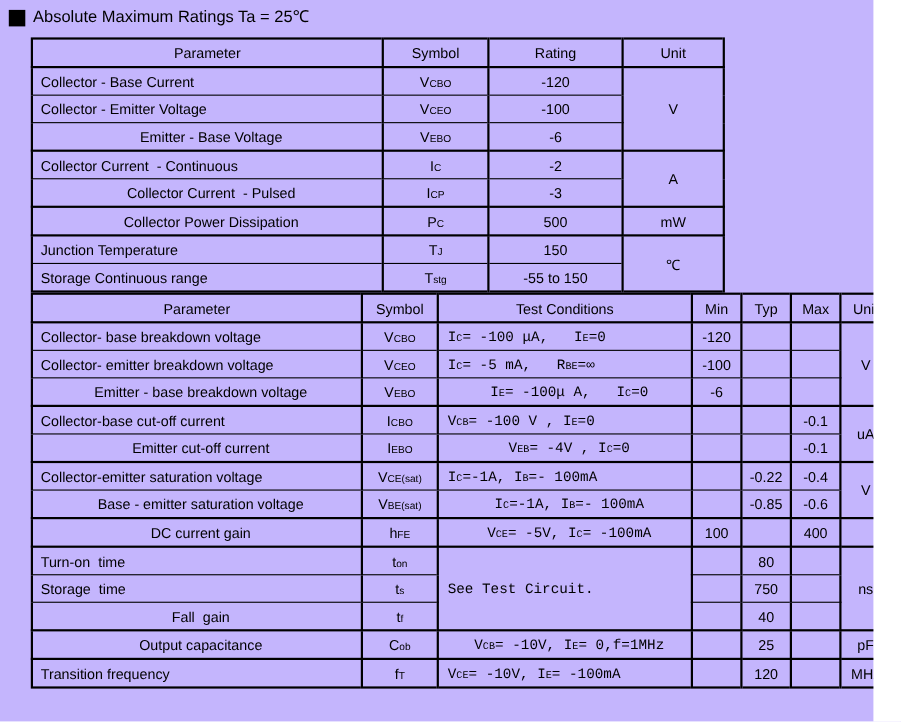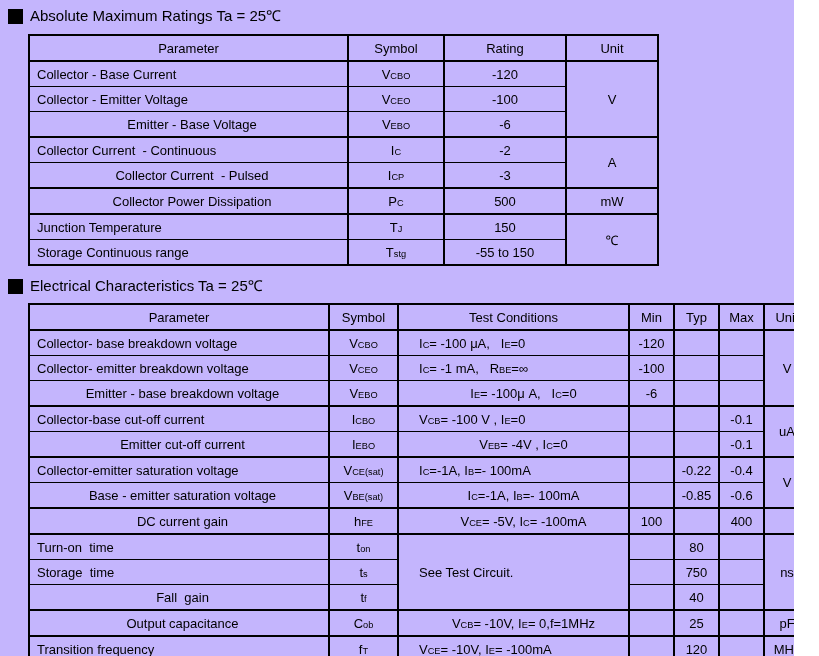--- a/index.html
+++ b/index.html
@@ -19,21 +19,21 @@
     border:2px solid #000; margin-left:28px;
   }
   .dstable th, .dstable td {
     border:1px solid #000; border-left-width:2px; border-right-width:2px;
     height:24px; padding:0; font-size:13px; font-weight:normal;
     text-align:center; vertical-align:middle; overflow:hidden;
   }
   tr.tk > th, tr.tk > td { border-bottom-width:2px;text-align:center; }
   td.bk { border-bottom-width:2px; }
   td.param { text-align:left; padding-left:7px; white-space:pre; }
-  td.cond  { text-align:left; padding-left:20px; white-space:pre; }
+  td.cond  { text-align:left; padding-left:8px; white-space:pre;font-family:Liberation Mono, monospace; }
   .sb { font-size:71%; }
 </style>
 </head>
 <body>
 
 <div class="page">
 
   <div class="section-title">
     <span class="bullet"></span>
     <span>Absolute Maximum Ratings Ta = 25℃</span>
@@ -95,24 +95,20 @@
         <td rowspan="2">℃</td>
       </tr>
       <tr>
         <td class="param">Storage Continuous range</td>
         <td><span>T</span><span class="sb">stg</span></td>
         <td>-55 to 150</td>
       </tr>
     </tbody>
   </table>
 
-  <div class="section-title second">
-    <span class="bullet"></span>
-    <span>Electrical Characteristics Ta = 25℃</span>
-  </div>
 
   <table class="dstable" style="width:782px">
     <colgroup>
         <col style="width:300px">
         <col style="width:69px">
         <col style="width:231px">
         <col style="width:45px">
         <col style="width:45px">
         <col style="width:45px">
         <col style="width:46px">
@@ -134,21 +130,21 @@
         <td><span>V</span><span class="sb">CBO</span></td>
         <td class="cond"><span>I</span><span class="sb">C</span><span>= -100 μA,   </span><span>I</span><span class="sb">E</span><span>=0</span></td>
         <td>-120</td>
         <td></td>
         <td></td>
         <td class="bk" rowspan="3">V</td>
       </tr>
       <tr>
         <td class="param">Collector- emitter breakdown voltage</td>
         <td><span>V</span><span class="sb">CEO</span></td>
-        <td class="cond"><span>I</span><span class="sb">C</span><span>= -1 mA,   </span><span>R</span><span class="sb">BE</span><span>=∞</span></td>
+        <td class="cond"><span>I</span><span class="sb">C</span><span>= -5 mA,   </span><span>R</span><span class="sb">BE</span><span>=∞</span></td>
         <td>-100</td>
         <td></td>
         <td></td>
       </tr>
       <tr class="tk">
         <td class="param">Emitter - base breakdown voltage</td>
         <td><span>V</span><span class="sb">EBO</span></td>
         <td class="cond"><span>I</span><span class="sb">E</span><span>= -100μ A,   </span><span>I</span><span class="sb">C</span><span>=0</span></td>
         <td>-6</td>
         <td></td>

